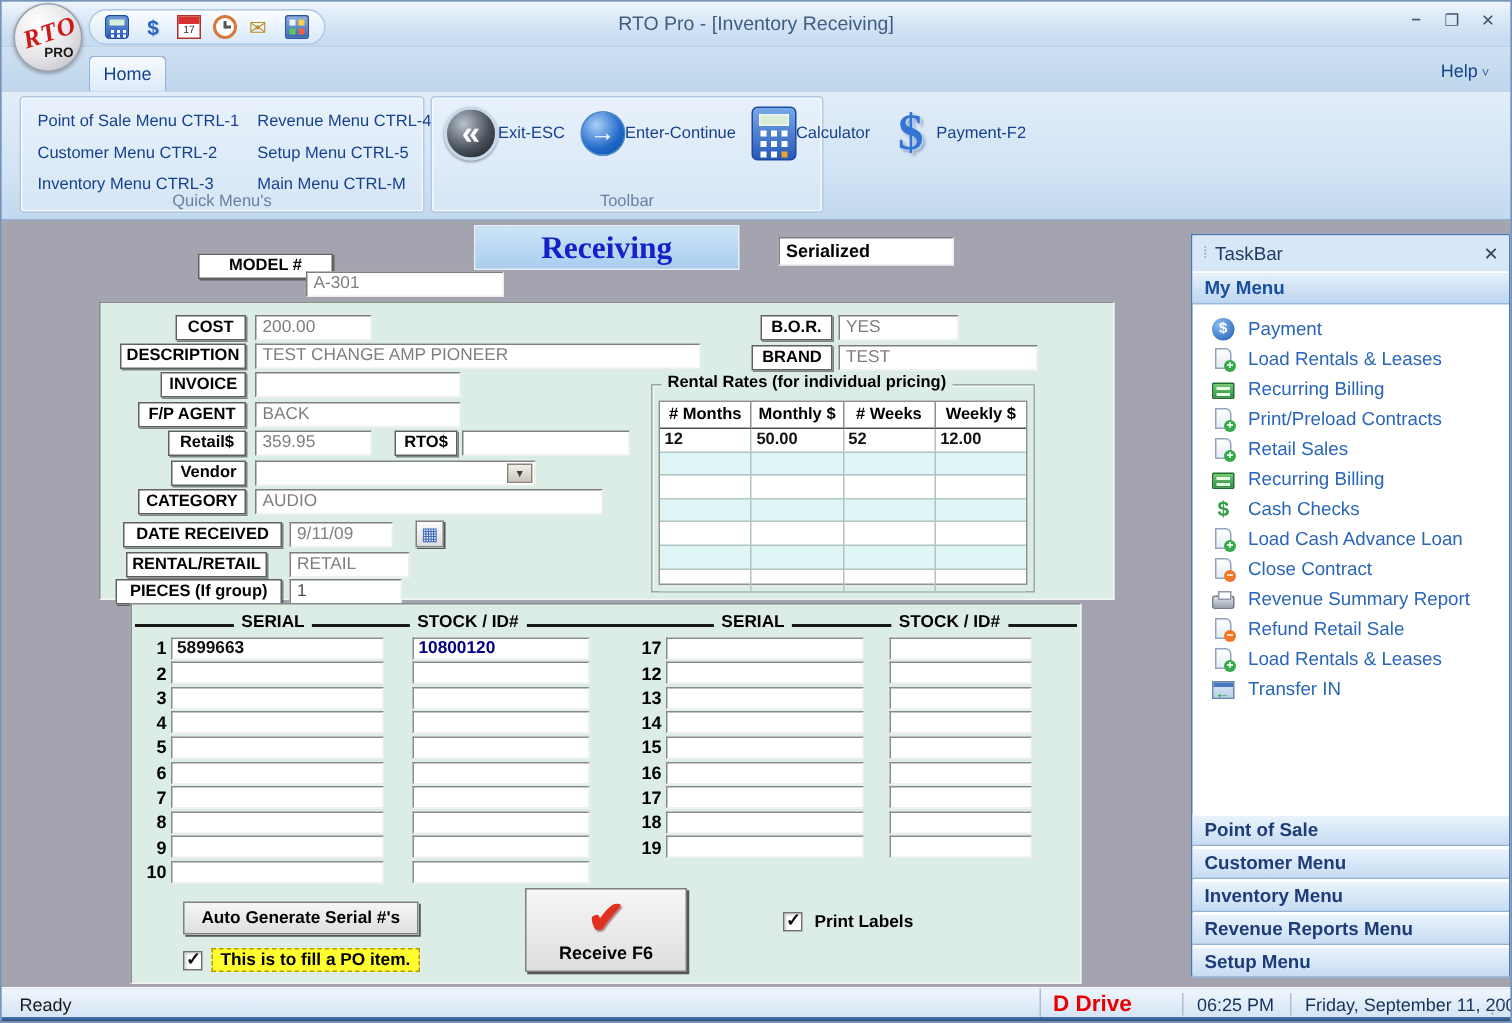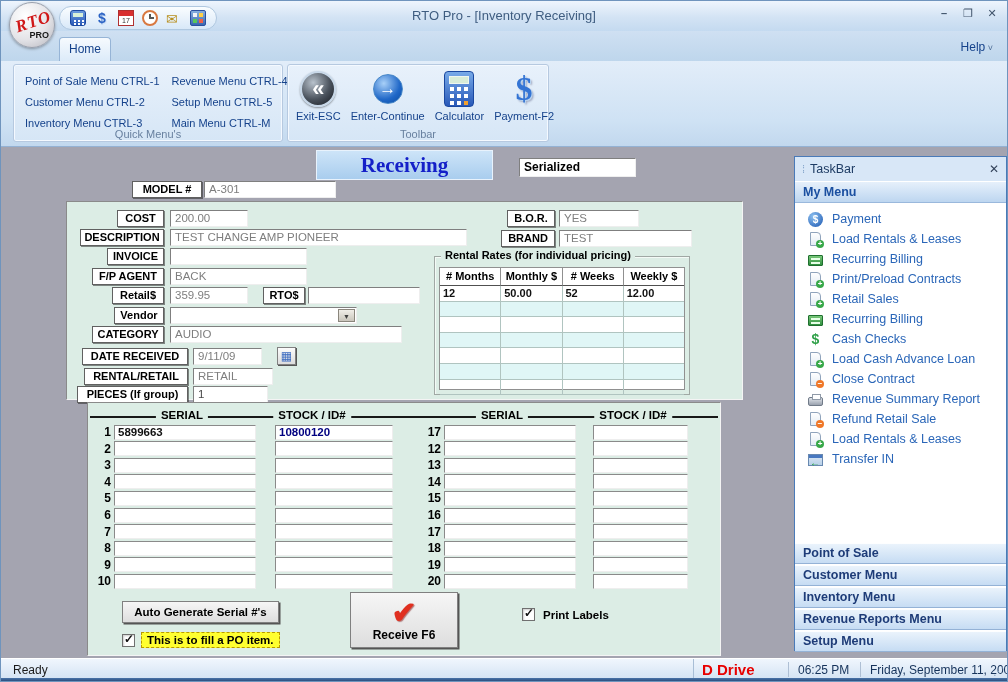--- a/index.html
+++ b/index.html
@@ -54,21 +54,21 @@
             background:linear-gradient(#e2edf9,#cfe2f4 70%,#c2d8ee); border-bottom:1px solid #94b2d4; }
   .rgroup { position:absolute; top:3px; height:78px; border:1px solid #b6c9e0; border-radius:3px;
             background:linear-gradient(#e8f1fb,#d6e6f6); box-shadow:inset 0 0 0 1px #f4f9ff; }
   .rgroup-caption { position:absolute; bottom:1px; left:0; width:100%; text-align:center; font-size:11px; color:#68809f; }
   .quick-group { left:12px; width:270px; }
   .quick-grid { position:absolute; top:5px; left:6px; display:grid; grid-template-rows:repeat(3,21px);
                 grid-auto-flow:column; column-gap:2px; align-items:center; }
   .qm-item { font-size:11px; color:#15428b; padding:0 5px; white-space:nowrap; }
   .tool-group { left:286px; width:262px; }
   .tool-row { position:absolute; top:2px; left:3px; display:flex; }
-  .tool-btn { display:flex; flex-direction:column; align-items:center; padding:1px 5px; }
+  .tool-btn { display:flex; align-items:center; padding:1px 5px; }
   .tool-icon-wrap { height:42px; display:flex; align-items:center; justify-content:center; }
   .tool-label { font-size:11px; color:#15428b; white-space:nowrap; }
   .tool-icon { position:relative; display:block; }
   [data-name="exit-icon"].tool-icon { width:36px; height:36px; border-radius:50%;
       background:radial-gradient(circle at 35% 30%, #b8c2cc, #4a525c 55%, #14181e);
       border:2px solid #c8d8e8; box-shadow:0 1px 2px rgba(0,0,0,.4); }
   [data-name="exit-icon"].tool-icon::after { content:"«"; position:absolute; width:100%; text-align:center;
       color:#fff; font-size:22px; font-weight:bold; line-height:31px; }
   [data-name="enter-icon"].tool-icon { width:30px; height:30px; border-radius:50%;
       background:radial-gradient(circle at 35% 30%, #a8d0f8, #2068c8 60%, #0a4aa0); border:1px solid #4888c8; }
@@ -277,21 +277,21 @@
         </div>
       <div class="rgroup-caption" data-name="toolbar-caption">Toolbar</div>
     </div>
   </div>
 
   <div class="main-bg" data-name="main-work-area"></div>
 
   <div class="receiving-banner" data-name="page-title">Receiving</div>
   <div class="serialized-box sunken" data-name="serialized-status-field">Serialized</div>
 
-  <div class="lbl" style="left:131px;top:180px;width:70px;" data-name="model-label">MODEL #</div>
+  <div class="lbl" style="left:131px;top:168px;width:90px;" data-name="model-label">MODEL #</div>
   <div class="inp" style="left:203px;top:180px;width:132px;" data-name="model-input">A-301</div>
 
   <div class="panel panel-upper" data-name="item-details-panel">
     <div class="lbl" style="left:50px;top:8px;width:47px;" data-name="cost-label">COST</div>
     <div class="inp" style="left:103px;top:8px;width:78px;" data-name="cost-input">200.00</div>
     <div class="lbl" style="left:13px;top:27px;width:84px;" data-name="description-label">DESCRIPTION</div>
     <div class="inp" style="left:103px;top:27px;width:297px;" data-name="description-input">TEST CHANGE AMP PIONEER</div>
     <div class="lbl" style="left:40px;top:46px;width:57px;" data-name="invoice-label">INVOICE</div>
     <div class="inp" style="left:103px;top:46px;width:137px;" data-name="invoice-input"></div>
     <div class="lbl" style="left:25px;top:66px;width:72px;" data-name="fp-agent-label">F/P AGENT</div>
@@ -302,21 +302,21 @@
     <div class="inp" style="left:241px;top:85px;width:112px;" data-name="rto-input"></div>
     <div class="lbl" style="left:47px;top:105px;width:50px;" data-name="vendor-label">Vendor</div>
     <div class="inp" style="left:103px;top:105px;width:187px;" data-name="vendor-dropdown">
         <span class="dd-btn" data-name="chevron-down-icon">▼</span>
       </div>
     <div class="lbl" style="left:25px;top:124px;width:72px;" data-name="category-label">CATEGORY</div>
     <div class="inp" style="left:103px;top:124px;width:232px;" data-name="category-input">AUDIO</div>
     <div class="lbl" style="left:15px;top:146px;width:106px;" data-name="date-received-label">DATE RECEIVED</div>
     <div class="inp" style="left:126px;top:146px;width:69px;" data-name="date-received-input">9/11/09</div>
     <span class="cal-btn" style="left:210px;top:145px;" data-name="calendar-icon"></span>
-    <div class="lbl" style="left:17px;top:166px;width:104px;" data-name="rental-retail-label">RENTAL/RETAIL</div>
+    <div class="lbl" style="left:17px;top:166px;width:94px;" data-name="rental-retail-label">RENTAL/RETAIL</div>
     <div class="inp" style="left:126px;top:166px;width:80px;" data-name="rental-retail-input">RETAIL</div>
     <div class="lbl" style="left:10px;top:184px;width:111px;" data-name="pieces-label">PIECES (If group)</div>
     <div class="inp" style="left:126px;top:184px;width:75px;color:#4a4a4a;" data-name="pieces-input">1</div>
 
     <div class="lbl" style="left:440px;top:8px;width:48px;" data-name="bor-label">B.O.R.</div>
     <div class="inp" style="left:492px;top:8px;width:80px;" data-name="bor-input">YES</div>
     <div class="lbl" style="left:434px;top:28px;width:54px;" data-name="brand-label">BRAND</div>
     <div class="inp" style="left:492px;top:28px;width:133px;" data-name="brand-input">TEST</div>
 
     <div class="groupbox" style="left:367px;top:54px;width:256px;height:139px;" data-name="rental-rates-groupbox">
@@ -475,25 +475,20 @@
         <div class="sg-input sg-serial" data-name="serial-input"></div>
         <div class="sg-input sg-stock" data-name="stock-id-input"></div>
       </div>
         <div class="sg-row" data-name="serial-row">
         <span class="sg-num" data-name="row-number">18</span>
         <div class="sg-input sg-serial" data-name="serial-input"></div>
         <div class="sg-input sg-stock" data-name="stock-id-input"></div>
       </div>
         <div class="sg-row" data-name="serial-row">
         <span class="sg-num" data-name="row-number">19</span>
-        <div class="sg-input sg-serial" data-name="serial-input"></div>
-        <div class="sg-input sg-stock" data-name="stock-id-input"></div>
-      </div>
-        <div class="sg-row" data-name="serial-row">
-        <span class="sg-num" data-name="row-number">20</span>
         <div class="sg-input sg-serial" data-name="serial-input"></div>
         <div class="sg-input sg-stock" data-name="stock-id-input"></div>
       </div>
       </div>
 
     <button class="btn-3d auto-gen-btn" data-name="auto-generate-serials-button">Auto Generate Serial #'s</button>
     <div class="po-row" data-name="po-fill-row">
       <span class="cb" data-name="po-fill-checkbox"></span>
       <span class="po-label" data-name="po-fill-label">This is to fill a PO item.</span>
     </div>

